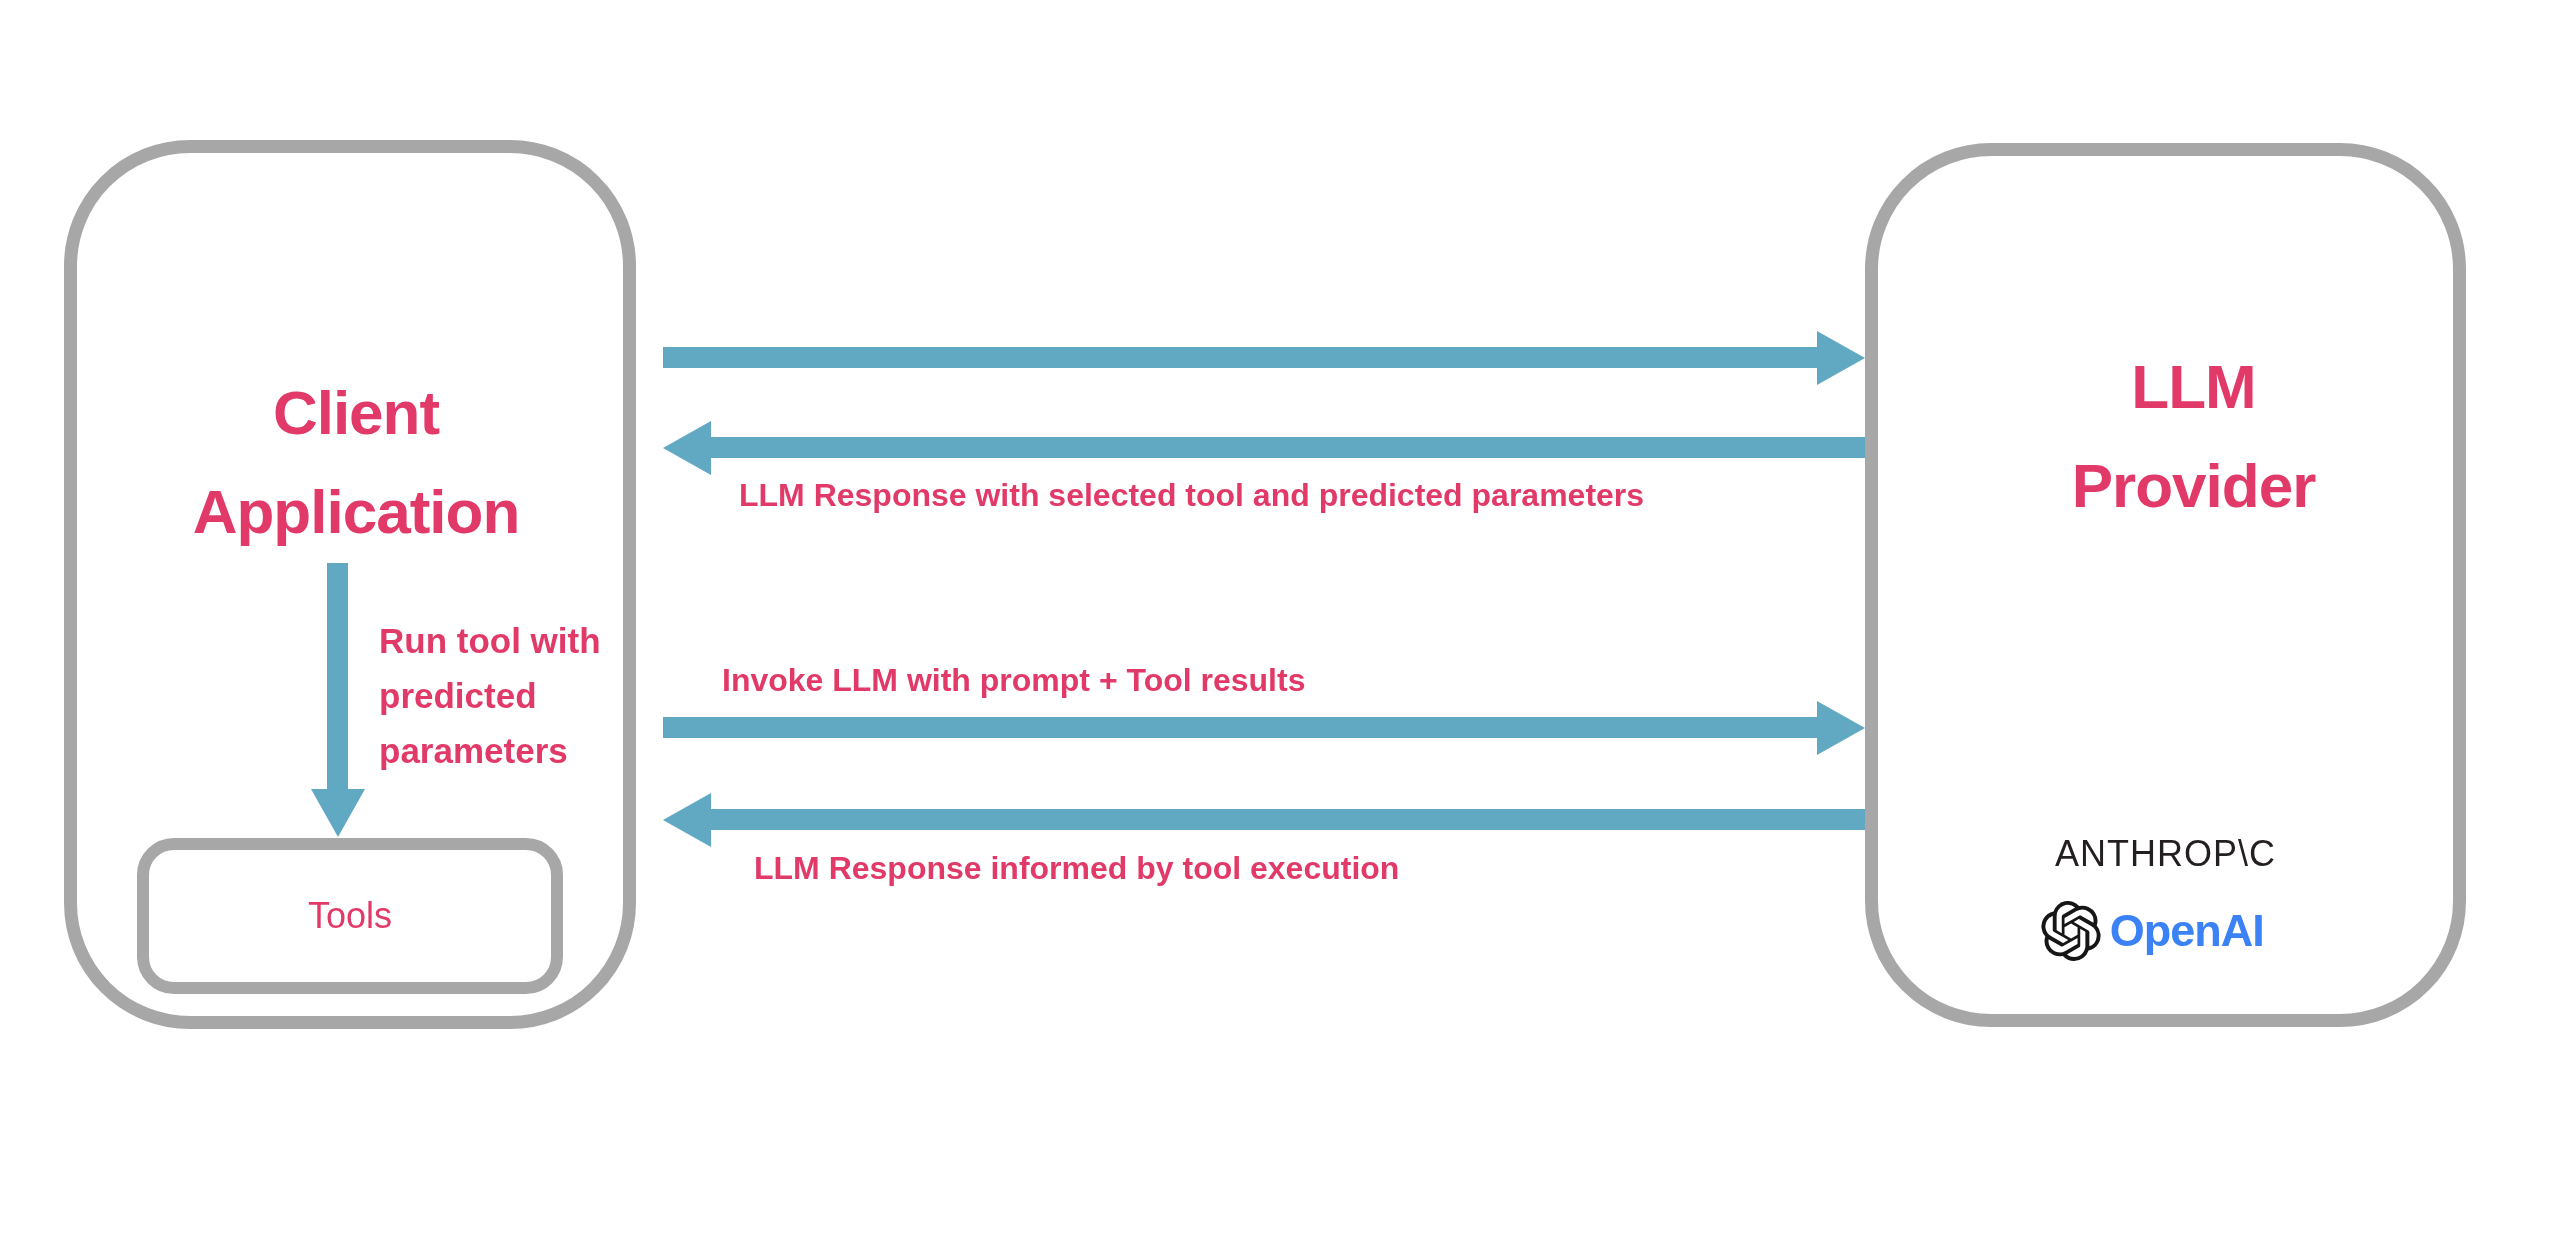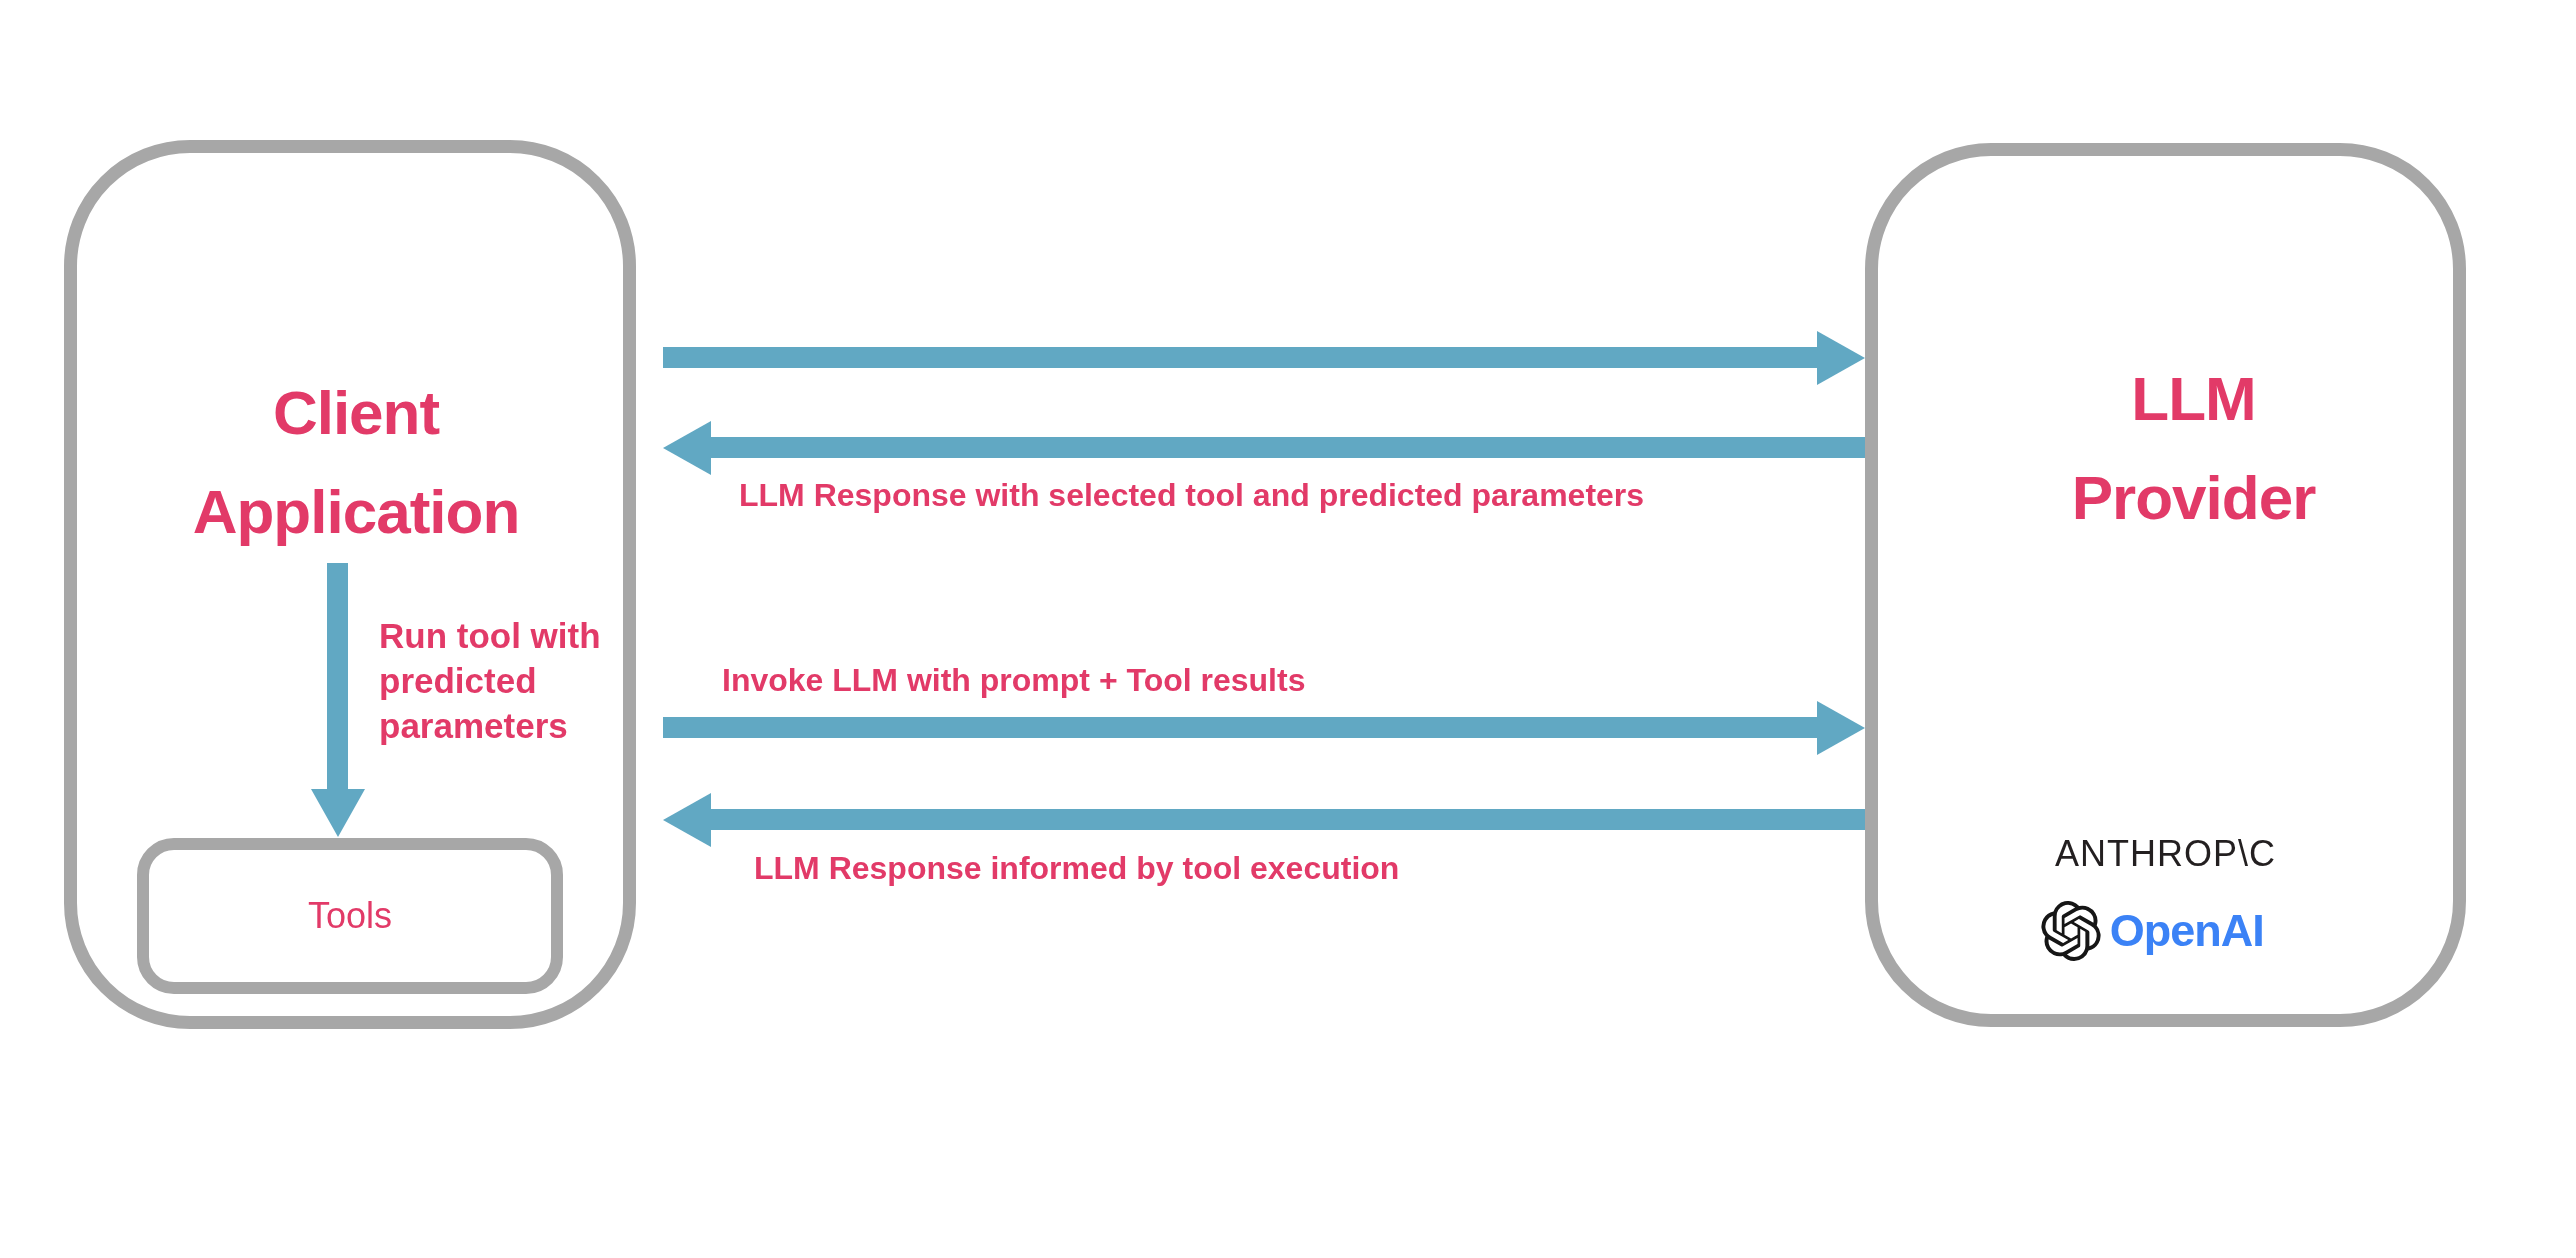--- a/index.html
+++ b/index.html
@@ -27,21 +27,21 @@
     position:absolute;
     text-align:center;
     color:#e23a68;
     font-size:62px;
     font-weight:bold;
     line-height:99px;
     letter-spacing:-1px;
     white-space:pre-line;
   }
   .client-title{left:64px;top:363px;width:584px;}
-  .llm-title{left:1865px;top:349px;width:657px;}
+  .llm-title{left:1865px;top:337px;width:657px;}
   
   .flow-label{
     position:absolute;
     color:#e23a68;
     font-size:32px;
     font-weight:bold;
     white-space:nowrap;
   }
   
   .h-arrow{position:absolute;height:54px;left:663px;width:1202px;}
@@ -55,21 +55,21 @@
   .h-arrow.dir-right .head{right:0;border-left:48px solid #61a8c3;}
   .h-arrow.dir-left  .head{left:0;border-right:48px solid #61a8c3;}
   
   .v-arrow{position:absolute;left:311px;top:563px;width:54px;height:274px;}
   .v-arrow .shaft{position:absolute;left:16.4px;width:21px;top:0;height:230px;background:#61a8c3;}
   .v-arrow .head{position:absolute;left:0;bottom:0;width:0;height:0;
     border-left:27px solid transparent;border-right:27px solid transparent;
     border-top:48px solid #61a8c3;}
   .run-tool-label{
     position:absolute;left:379px;top:613px;
-    color:#e23a68;font-size:35px;font-weight:bold;line-height:45px;
+    color:#e23a68;font-size:35px;font-weight:bold;line-height:55px;
     white-space:pre-line;
   }
   
   .tools-box{
     position:absolute;left:137px;top:838px;width:426px;height:156px;
     box-sizing:border-box;border:12.6px solid #a7a7a7;border-radius:37px;
     background:#ffffff;display:flex;align-items:center;justify-content:center;
   }
   .tools-label{color:#e23a68;font-size:36px;font-weight:normal;}
   

